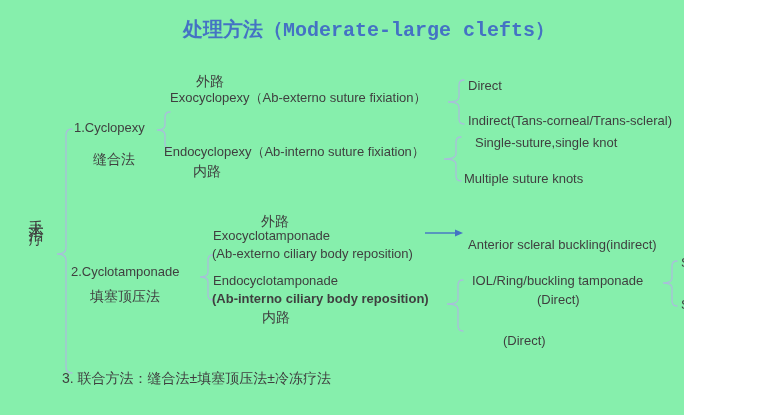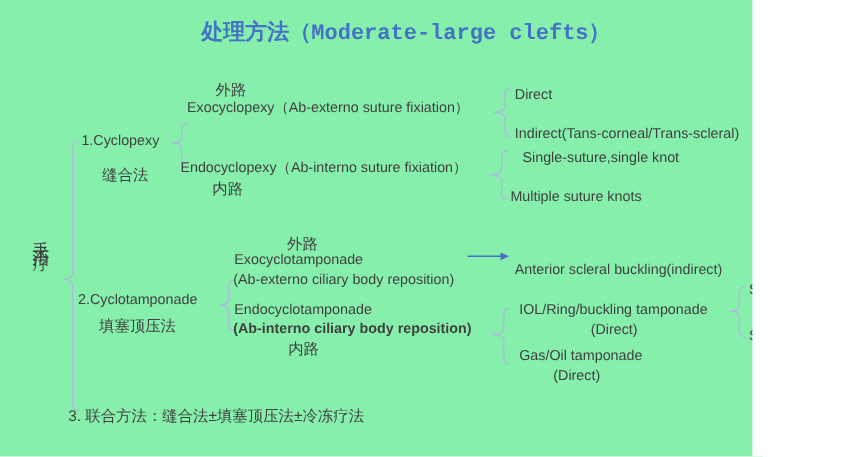--- a/index.html
+++ b/index.html
@@ -73,21 +73,20 @@
   <div class="txt" style="left:213px;top:229px;">Exocyclotamponade</div>
   <div class="txt" style="left:212px;top:247px;">(Ab-externo ciliary body reposition)</div>
   <div class="txt" style="left:213px;top:274px;">Endocyclotamponade</div>
   <div class="txt" style="left:212px;top:292px;font-weight:bold;">(Ab-interno ciliary body reposition)</div>
   <div class="txt cn" style="left:262px;top:309px;">内路</div>
 
   <div class="txt" style="left:468px;top:238px;">Anterior scleral buckling(indirect)</div>
 
   <div class="txt" style="left:472px;top:274px;">IOL/Ring/buckling tamponade</div>
   <div class="txt" style="left:537px;top:293px;">(Direct)</div>
-  <div class="txt" style="left:472px;top:316px;">Gas/Oil tamponade</div>
   <div class="txt" style="left:503px;top:334px;">(Direct)</div>
 
   <div class="txt" style="left:681px;top:256px;">Single</div>
   <div class="txt" style="left:681px;top:298px;">Single</div>
 
   <div class="txt cn" style="left:62px;top:370px;">3. 联合方法：缝合法±填塞顶压法±冷冻疗法</div>
 
 </div>
 
 </body></html>

